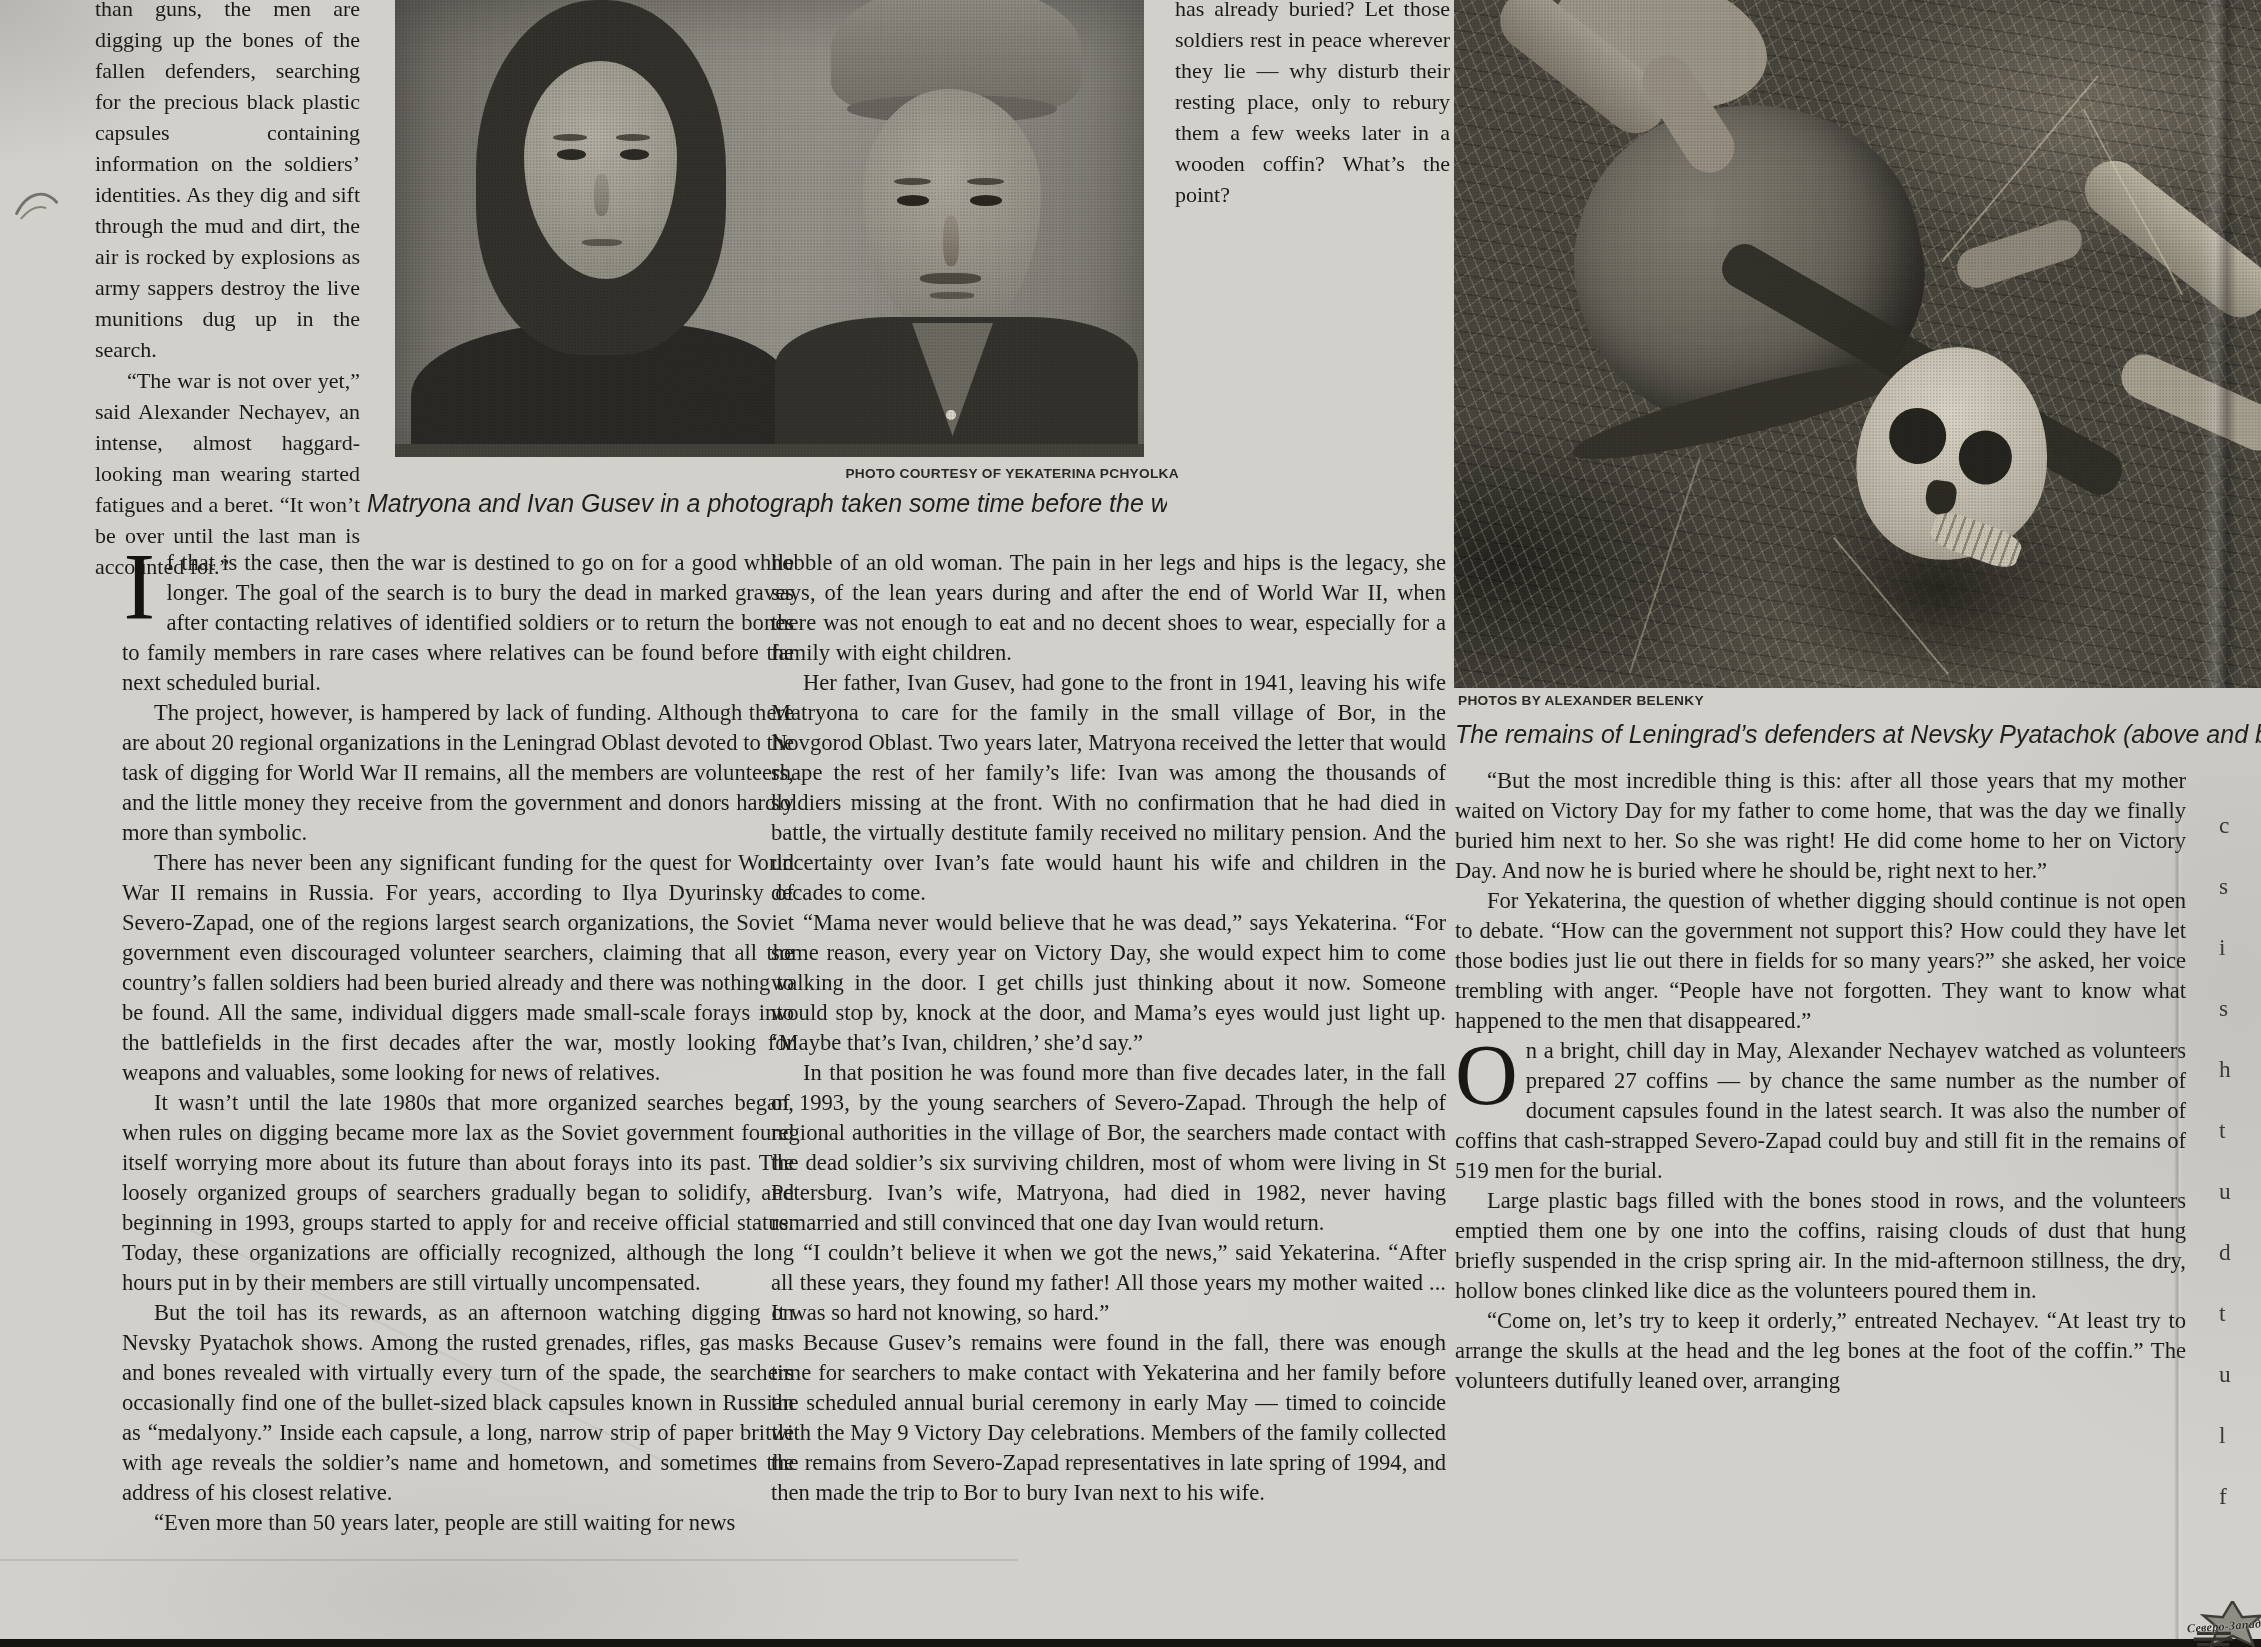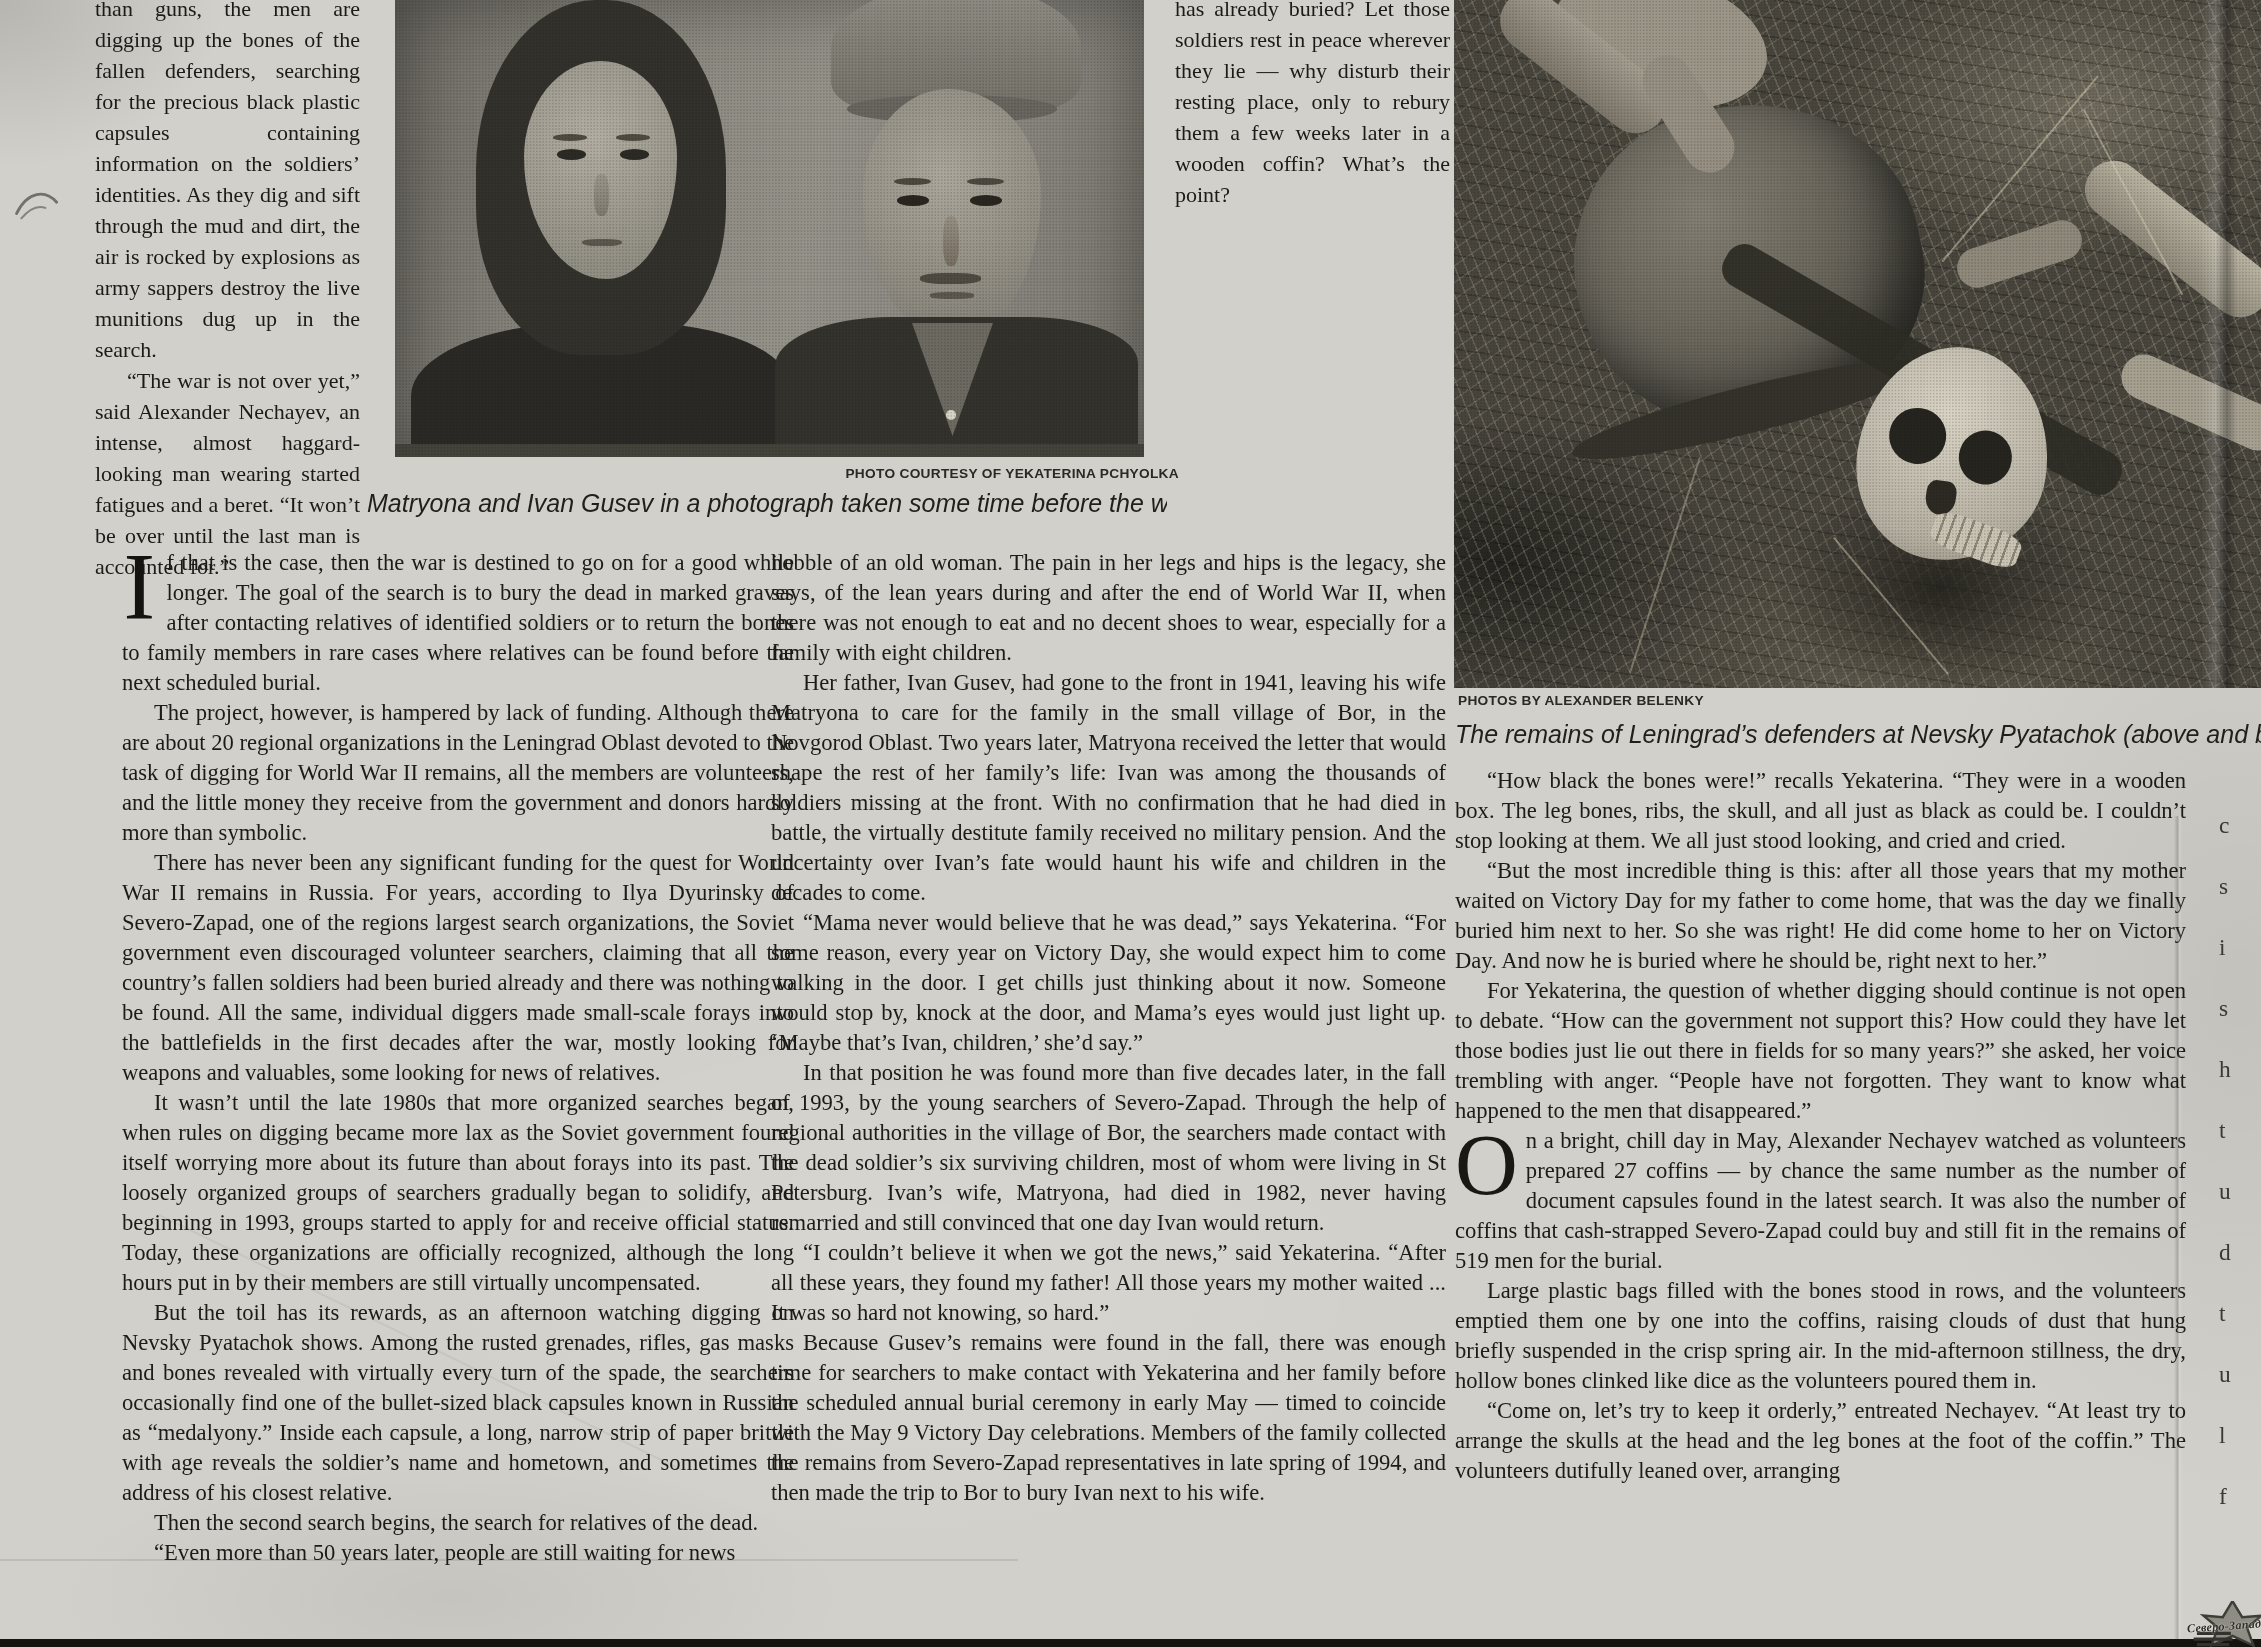--- a/index.html
+++ b/index.html
@@ -191,35 +191,33 @@
   </div>
   <div class="credit" style="left:1458px;top:693px;width:727px;">PHOTOS BY ALEXANDER BELENKY</div>
   <div class="caption" style="left:1455px;top:720px;width:806px;">The remains of Leningrad’s defenders at Nevsky Pyatachok (above and below right); so</div>
 
   <div class="col bodycol" style="left:85px;top:548px;width:672px;margin-left:37px;">
     <p class="dropcap-tall">If that is the case, then the war is destined to go on for a good while longer. The goal of the search is to bury the dead in marked graves after contacting relatives of identified soldiers or to return the bones to family members in rare cases where relatives can be found before the next scheduled burial.</p>
     <p class="ind">The project, however, is hampered by lack of funding. Although there are about 20 regional organizations in the Leningrad Oblast devoted to the task of digging for World War II remains, all the members are volunteers, and the little money they receive from the government and donors hardly more than symbolic.</p>
     <p class="ind">There has never been any significant funding for the quest for World War II remains in Russia. For years, according to Ilya Dyurinsky of Severo-Zapad, one of the regions largest search organizations, the Soviet government even discouraged volunteer searchers, claiming that all the country’s fallen soldiers had been buried already and there was nothing to be found. All the same, individual diggers made small-scale forays into the battlefields in the first decades after the war, mostly looking for weapons and valuables, some looking for news of relatives.</p>
     <p class="ind">It wasn’t until the late 1980s that more organized searches began, when rules on digging became more lax as the Soviet government found itself worrying more about its future than about forays into its past. The loosely organized groups of searchers gradually began to solidify, and beginning in 1993, groups started to apply for and receive official status. Today, these organizations are officially recognized, although the long hours put in by their members are still virtually uncompensated.</p>
     <p class="ind">But the toil has its rewards, as an afternoon watching digging on Nevsky Pyatachok shows. Among the rusted grenades, rifles, gas masks and bones revealed with virtually every turn of the spade, the searchers occasionally find one of the bullet-sized black capsules known in Russian as “medalyony.” Inside each capsule, a long, narrow strip of paper brittle with age reveals the soldier’s name and hometown, and sometimes the address of his closest relative.</p>
-    <p class="ind">Then the second search begins, the search for relatives of the dead.</p>
     <p class="ind">“Even more than 50 years later, people are still waiting for news</p>
   </div>
 
   <div class="col bodycol" style="left:771px;top:548px;width:675px;">
     <p class="cont">hobble of an old woman. The pain in her legs and hips is the legacy, she says, of the lean years during and after the end of World War II, when there was not enough to eat and no decent shoes to wear, especially for a family with eight children.</p>
     <p class="ind">Her father, Ivan Gusev, had gone to the front in 1941, leaving his wife Matryona to care for the family in the small village of Bor, in the Novgorod Oblast. Two years later, Matryona received the letter that would shape the rest of her family’s life: Ivan was among the thousands of soldiers missing at the front. With no confirmation that he had died in battle, the virtually destitute family received no military pension. And the uncertainty over Ivan’s fate would haunt his wife and children in the decades to come.</p>
     <p class="ind">“Mama never would believe that he was dead,” says Yekaterina. “For some reason, every year on Victory Day, she would expect him to come walking in the door. I get chills just thinking about it now. Someone would stop by, knock at the door, and Mama’s eyes would just light up. ‘Maybe that’s Ivan, children,’ she’d say.”</p>
     <p class="ind">In that position he was found more than five decades later, in the fall of 1993, by the young searchers of Severo-Zapad. Through the help of regional authorities in the village of Bor, the searchers made contact with the dead soldier’s six surviving children, most of whom were living in St Petersburg. Ivan’s wife, Matryona, had died in 1982, never having remarried and still convinced that one day Ivan would return.</p>
     <p class="ind">“I couldn’t believe it when we got the news,” said Yekaterina. “After all these years, they found my father! All those years my mother waited ... It was so hard not knowing, so hard.”</p>
     <p class="ind">Because Gusev’s remains were found in the fall, there was enough time for searchers to make contact with Yekaterina and her family before the scheduled annual burial ceremony in early May — timed to coincide with the May 9 Victory Day celebrations. Members of the family collected the remains from Severo-Zapad representatives in late spring of 1994, and then made the trip to Bor to bury Ivan next to his wife.</p>
   </div>
 
   <div class="col bodycol" style="left:1455px;top:766px;width:731px;">
-    <p class="ind">“How black the bones were!” recalls Yekaterina. “They were in a wooden box. The leg bones, ribs, the skull, and all just as black as could be. I couldn’t stop looking at them. We all just stood looking, and cried and cried.</p>
     <p class="ind">“But the most incredible thing is this: after all those years that my mother waited on Victory Day for my father to come home, that was the day we finally buried him next to her. So she was right! He did come home to her on Victory Day. And now he is buried where he should be, right next to her.”</p>
     <p class="ind">For Yekaterina, the question of whether digging should continue is not open to debate. “How can the government not support this? How could they have let those bodies just lie out there in fields for so many years?” she asked, her voice trembling with anger. “People have not forgotten. They want to know what happened to the men that disappeared.”</p>
     <p class="dropcap">On a bright, chill day in May, Alexander Nechayev watched as volunteers prepared 27 coffins — by chance the same number as the number of document capsules found in the latest search. It was also the number of coffins that cash-strapped Severo-Zapad could buy and still fit in the remains of 519 men for the burial.</p>
     <p class="ind">Large plastic bags filled with the bones stood in rows, and the volunteers emptied them one by one into the coffins, raising clouds of dust that hung briefly suspended in the crisp spring air. In the mid-afternoon stillness, the dry, hollow bones clinked like dice as the volunteers poured them in.</p>
     <p class="ind">“Come on, let’s try to keep it orderly,” entreated Nechayev. “At least try to arrange the skulls at the head and the leg bones at the foot of the coffin.” The volunteers dutifully leaned over, arranging</p>
   </div>
 
   <div class="edge-frags">c
 s
 i

